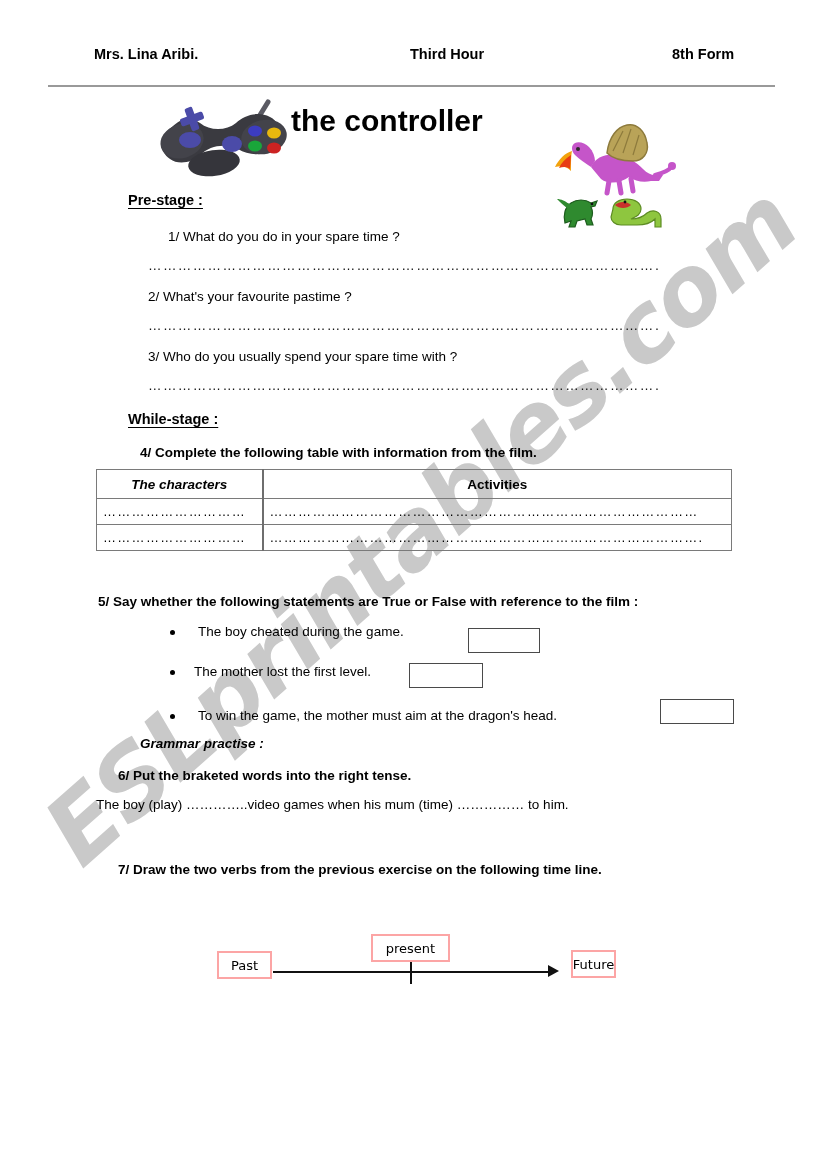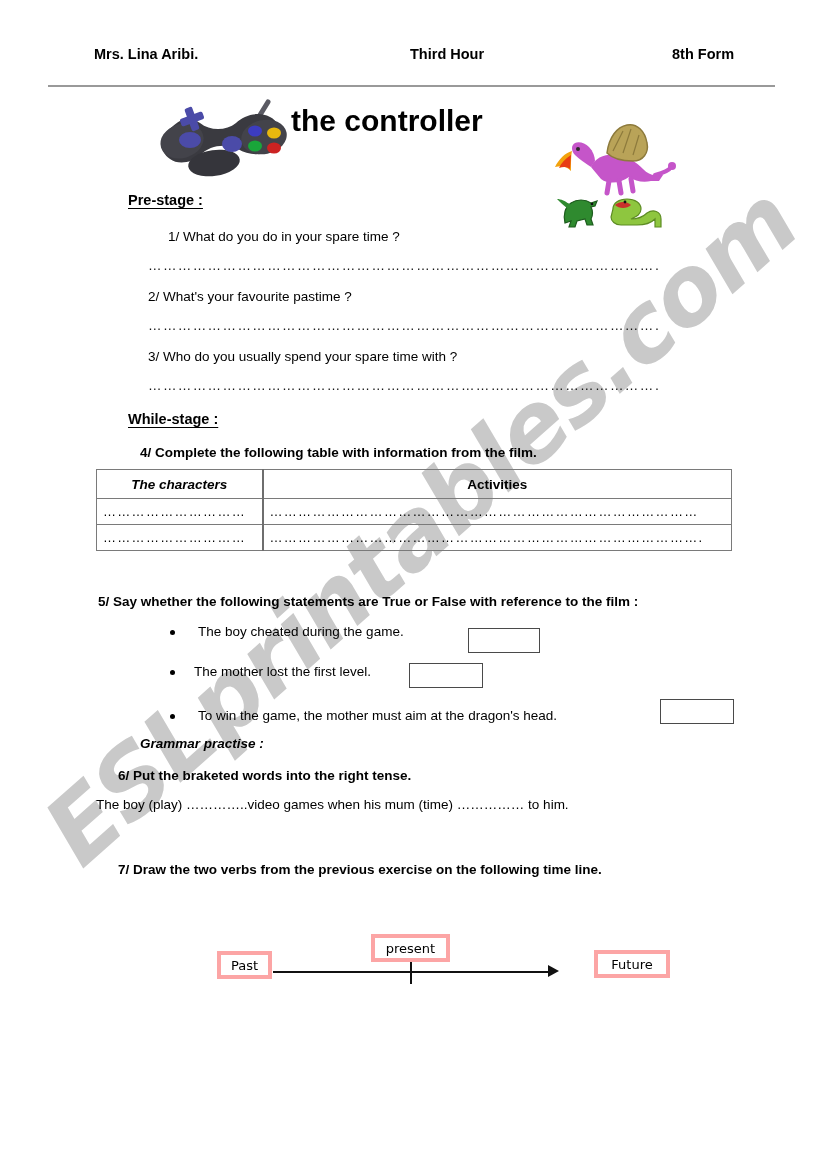--- a/index.html
+++ b/index.html
@@ -181,21 +181,21 @@
   }
   .answer-box {
     position: absolute;
     border: 1px solid #4a4a4a;
     background: #ffffff;
   }
 
   
   .tl-box {
     position: absolute;
-    border: 4px solid #fca5a5;
+    border: 2px solid #fca5a5;
     background: #ffffff;
     font-family: "DejaVu Sans", sans-serif;
     font-size: 13px;
     display: flex;
     align-items: center;
     justify-content: center;
     box-sizing: border-box;
   }
   .tl-line {
     position: absolute;
@@ -368,21 +368,21 @@
 
     <div class="txt" style="left:96px; top:797px;">The boy (play) …………..video games when his mum (time) …………… to him.</div>
 
     <div class="txt bold" style="left:118px; top:862px;">7/ Draw the two verbs from the previous exercise on the following time line.</div>
 
     <div>
       <div class="tl-box" style="left:217px; top:951px; width:55px; height:28px;">Past</div>
 
       <div class="tl-box" style="left:371px; top:934px; width:79px; height:28px;">present</div>
 
-      <div class="tl-box" style="left:594px; top:950px; width:76px; height:28px;">Future</div>
+      <div class="tl-box" style="left:571px; top:950px; width:45px; height:28px;">Future</div>
 
       <div class="tl-line" style="left:273px; top:971px; width:282px;"></div>
       <div class="tl-arrow" style="left:548px; top:965px;"></div>
       <div class="tl-tick" style="left:410px; top:962px; height:22px;"></div>
     </div>
 
   </div>
 </div>
 
 </body></html>

